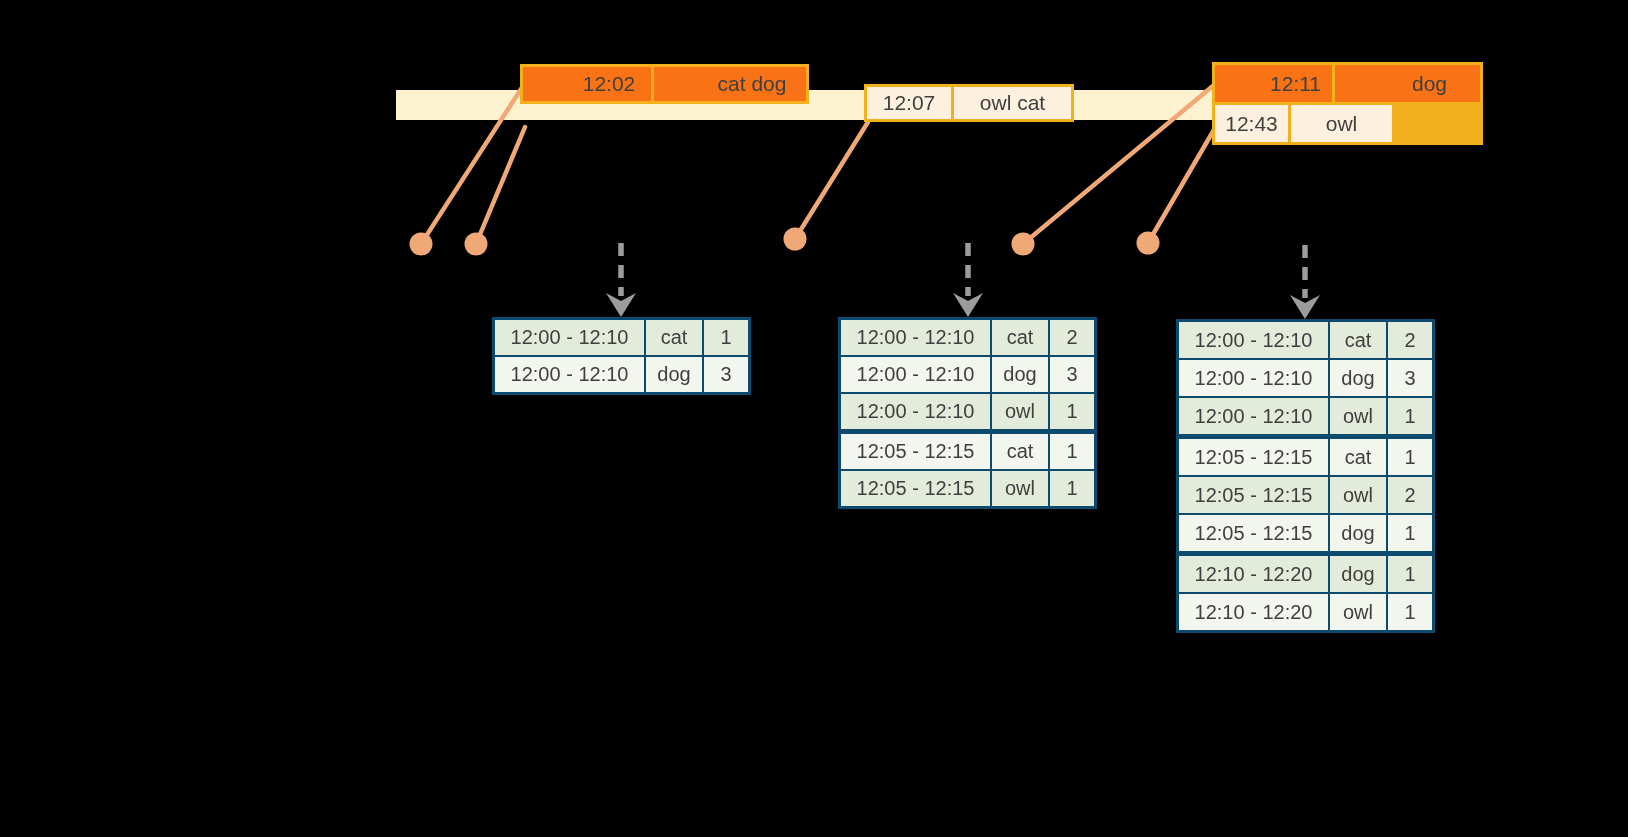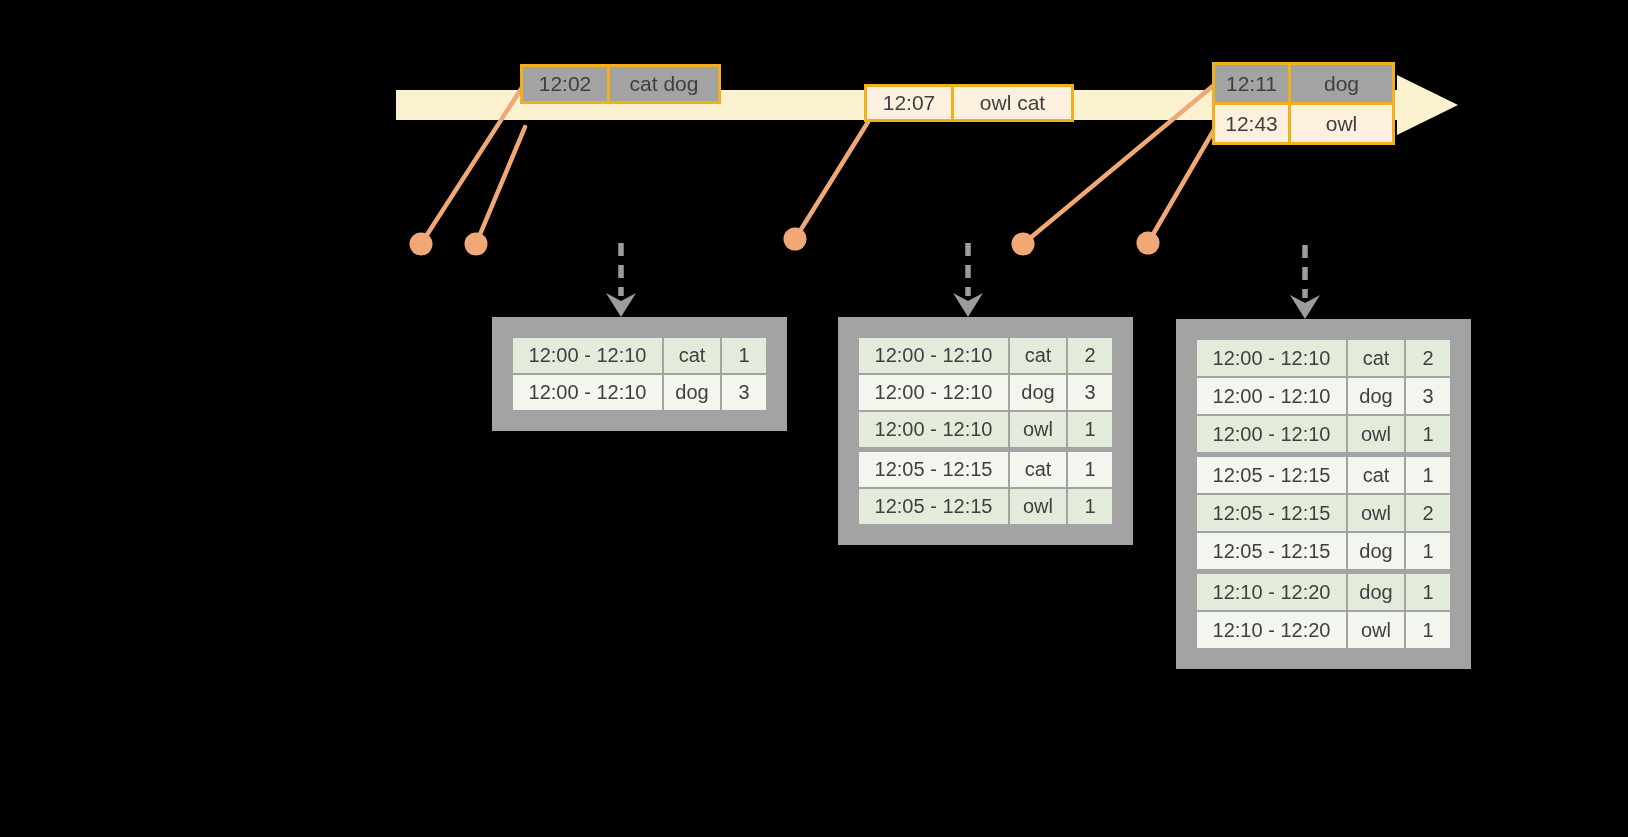--- a/index.html
+++ b/index.html
@@ -21,29 +21,29 @@
     box-sizing:border-box;
   }
   .etable .trow{display:flex;gap:3px;}
   .etable .cell{
     display:flex;align-items:center;justify-content:center;
     height:var(--rh);
     font-size:21px;color:#3f3f3f;
   }
   .etable .cell-time{width:var(--tw);}
   .etable .cell-words{width:var(--ww);}
-  .etable .trow.dark  .cell{background:#a3a3a3;}
+  .etable .trow.dark  .cell{background:#f97316;padding-left:44px;}
   .etable .trow.light .cell{background:#fdf0de;}
 
   
   .rtable{
     position:absolute;
     display:flex;flex-direction:column;gap:2px;
-    background:#a3a3a3;
-    padding:21px;
+    background:#0c4a6e;
+    padding:3px;
     box-sizing:border-box;
   }
   .rtable .trow{display:flex;gap:2px;}
   .rtable .trow.group-start{margin-top:3px;}
   .rtable .cell{
     display:flex;align-items:center;justify-content:center;
     height:var(--rh);
     font-size:20px;color:#3f3f3f;
   }
   .rtable .cell-window{width:var(--c1);}

